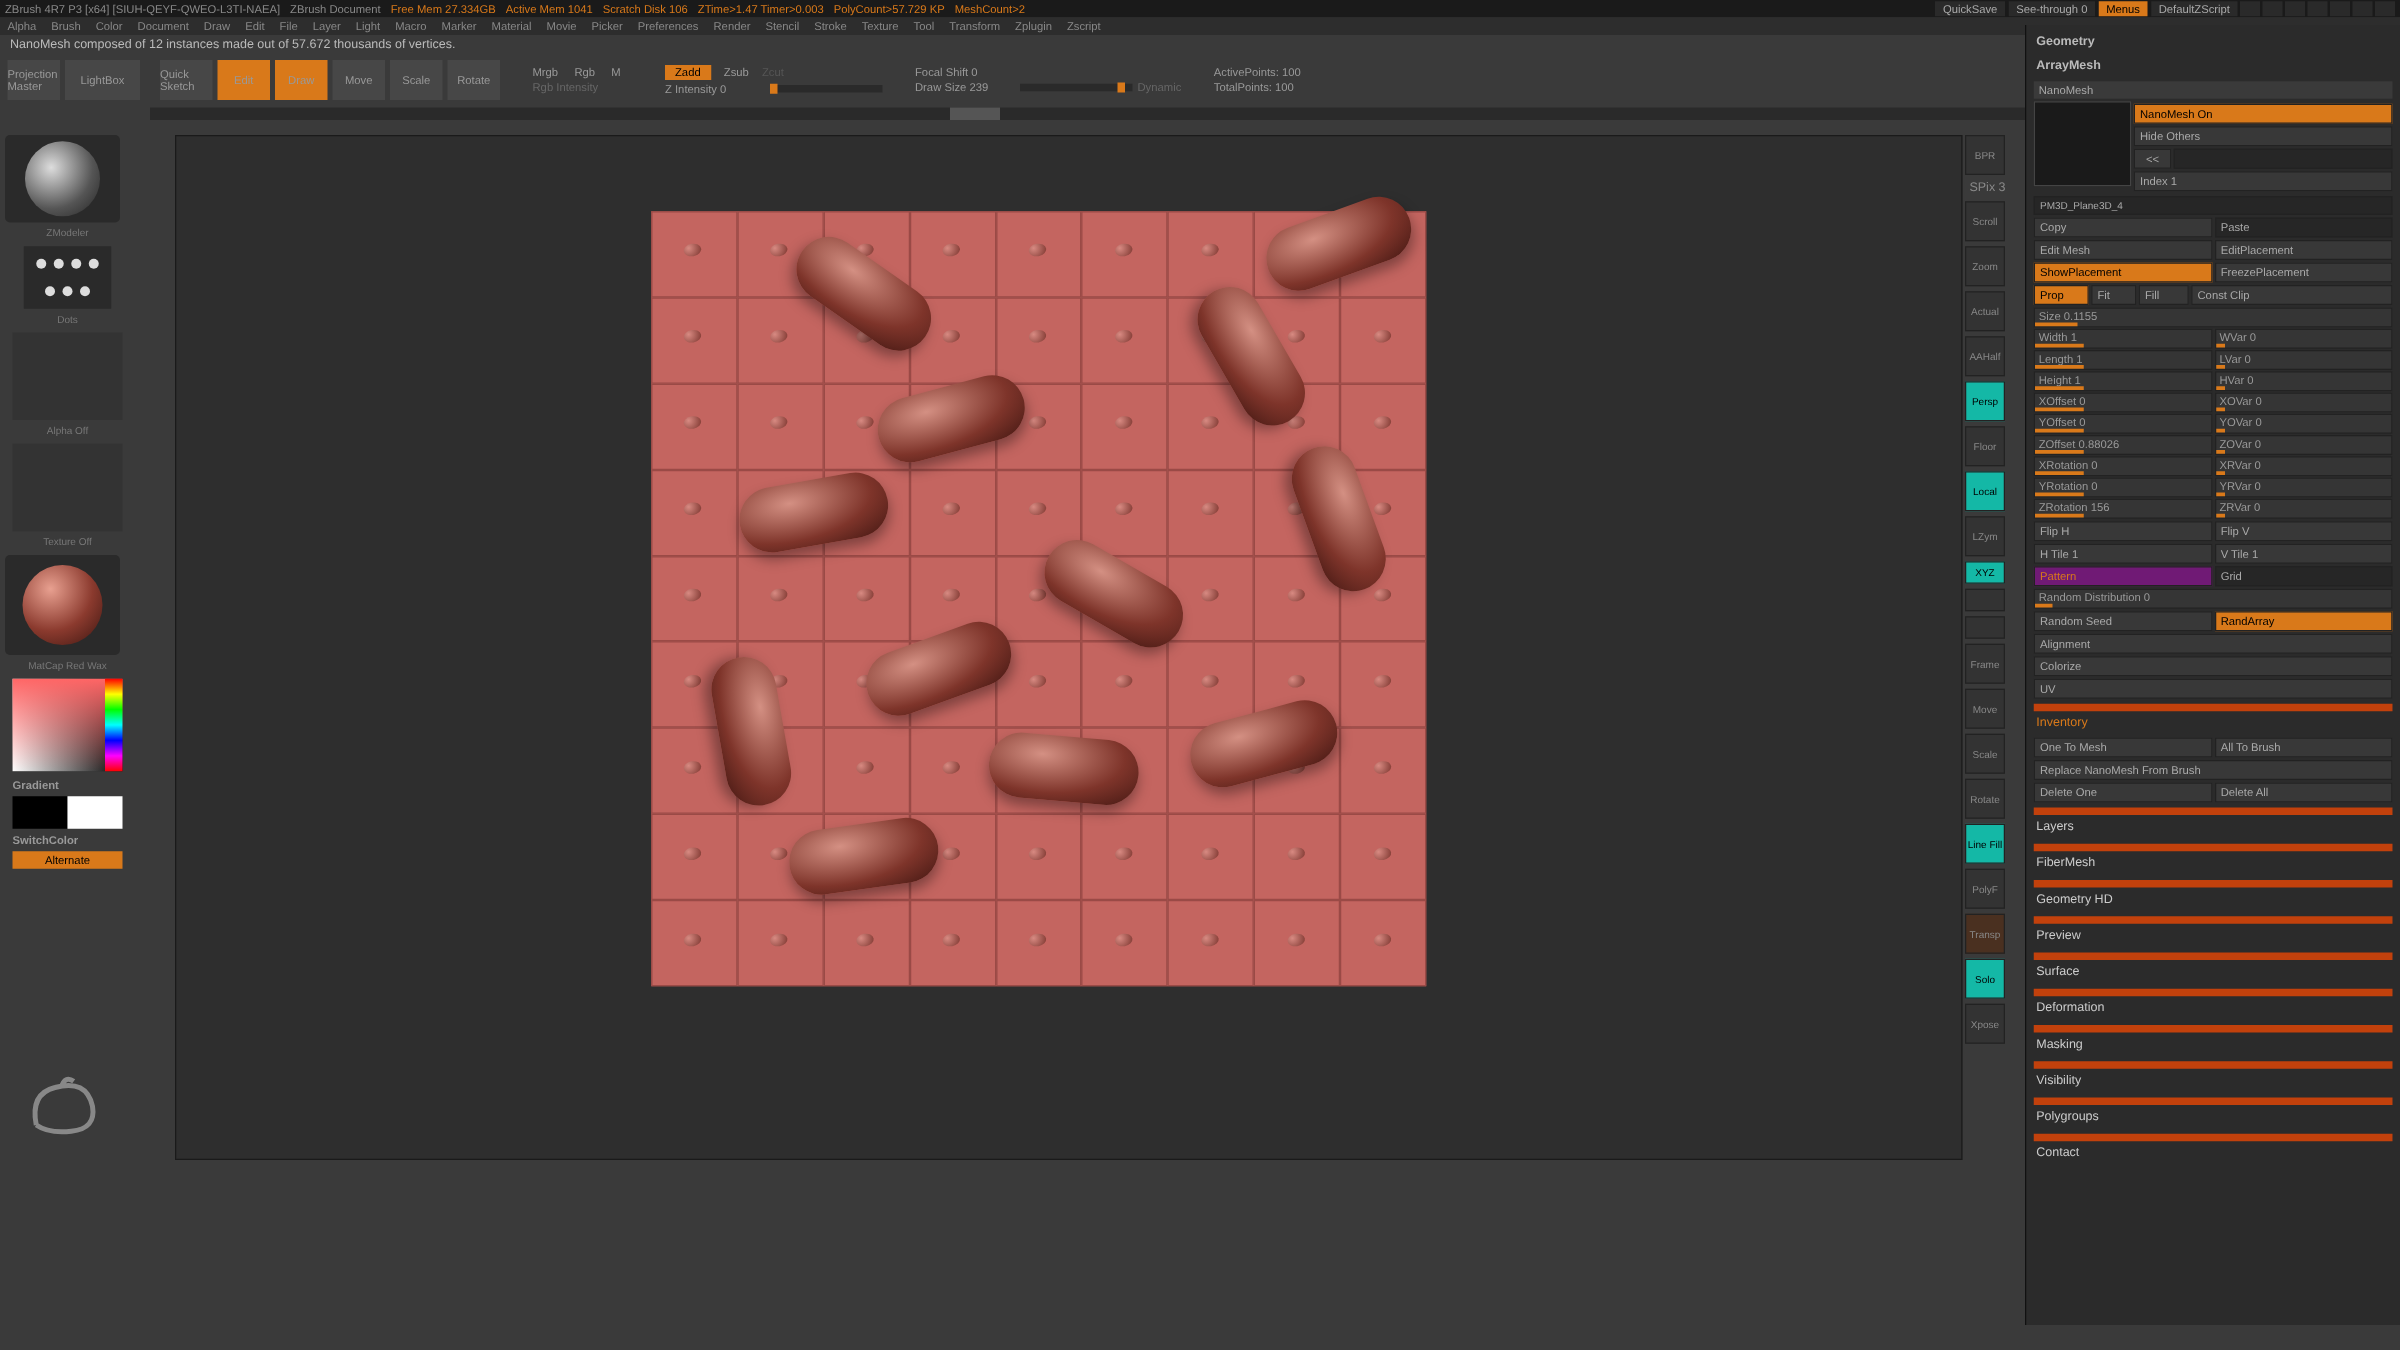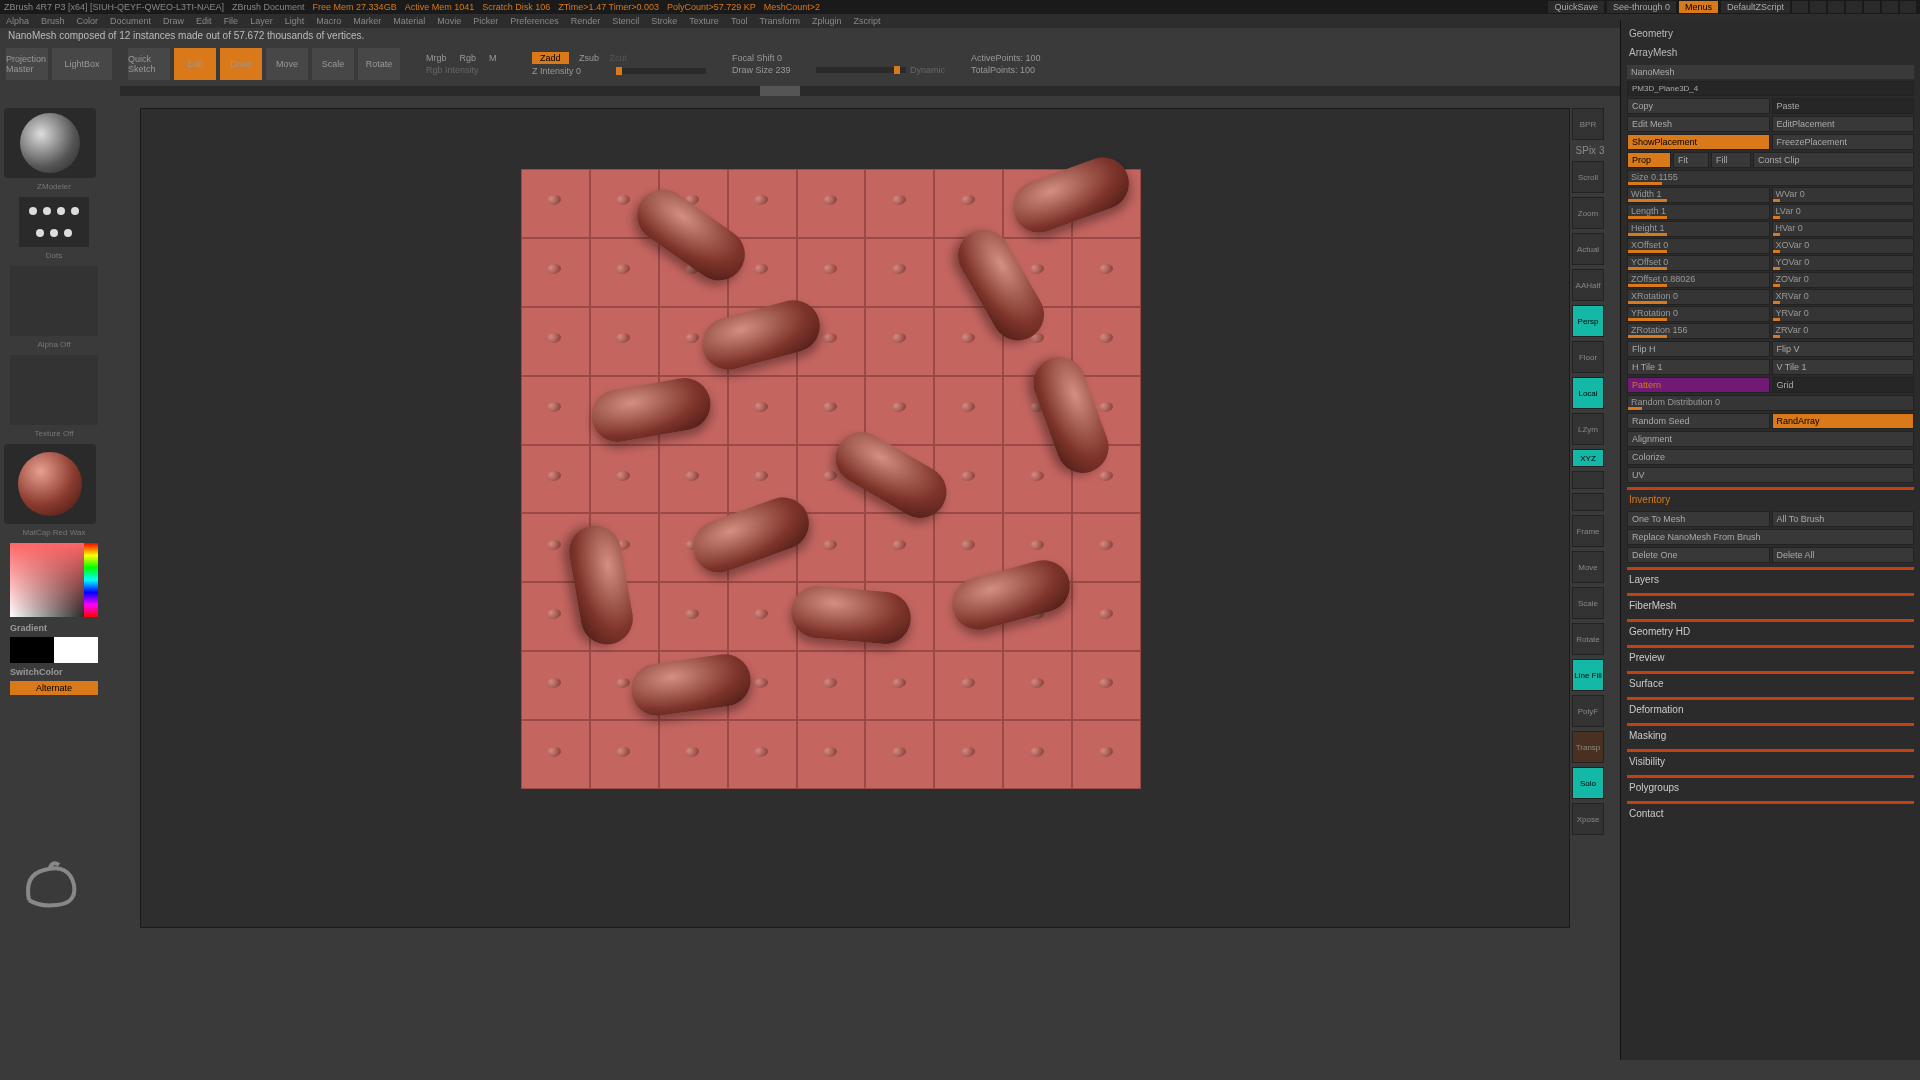--- a/index.html
+++ b/index.html
@@ -61,31 +61,31 @@
 .blob { position:absolute; border-radius:40px; background:radial-gradient(ellipse at 35% 30%, #d49083, #7e342a 60%, #441813); width:120px; height:52px; box-shadow:0 6px 10px rgba(0,0,0,.35); }
 
 
 .rshelf { position:absolute; right:312px; top:108px; width:36px; display:flex; flex-direction:column; gap:4px;}
 .rshelf .ic { width:32px; height:32px; background:#333; border:1px solid #222; display:flex; align-items:center; justify-content:center; font-size:8px; color:#888; text-align:center;}
 .rshelf .ic.on { background:#14b8a6; color:#000; }
 .rshelf .sp { font-size:10px; color:#888; text-align:center; padding:1px 0;}
 
 
 .rpanel { position:absolute; right:0; top:20px; width:300px; height:1040px; background:#2b2b2b; border-left:1px solid #111; padding:4px 6px; overflow:hidden;}
-.rpanel .hdr { color:#bbb; font-weight:normal; font-size:10px; padding:4px 2px;}
+.rpanel .hdr { color:#bbb; font-weight:bold; font-size:10px; padding:4px 2px;}
 .rpanel .subhdr { background:#3a3a3a; color:#aaa; font-size:9px; padding:2px 4px; margin-top:3px;}
 .rpanel .row { display:flex; gap:2px; margin:2px 0; }
 .rpanel .cell { flex:1; background:#383838; color:#aaa; font-size:9px; padding:2px 4px; text-align:left; border:1px solid #222; white-space:nowrap; overflow:hidden;}
 .rpanel .cell.on { background:#d9791a; color:#000; }
 .rpanel .cell.dk { background:#262626; }
 .rpanel .thumb { width:78px; height:68px; background:#1a1a1a; border:1px solid #444;}
 .rpanel .slpair { display:flex; gap:2px; margin:1px 0;}
 .rpanel .sl { flex:1; background:#353535; border:1px solid #222; padding:1px 3px; font-size:9px; color:#aaa; position:relative; height:16px;}
 .rpanel .sl .bar { position:absolute; left:0; bottom:0; height:3px; background:#d9791a; width:30%;}
-.rpanel .sec { color:#ccc; font-size:10px; padding:4px 2px; border-top:3px solid #c2410c; margin-top:4px;}
+.rpanel .sec { color:#ccc; font-size:10px; padding:4px 2px; border-top:6px solid #c2410c; margin-top:4px;}
 .rpanel .sec.hl { color:#d9791a;}
 svg { display:block; }
 </style>
 </head>
 <body>
 
 <div class="titlebar">
   <span class="seg">ZBrush 4R7 P3 [x64] [SIUH-QEYF-QWEO-L3TI-NAEA]</span>
   <span class="seg">ZBrush Document</span>
   <span class="seg" style="color:#d9791a">Free Mem 27.334GB</span>
@@ -378,20 +378,38 @@
   <div class="ic on">Solo</div>
   <div class="ic">Xpose</div>
 </div>
 
 <div class="rpanel">
   <div class="hdr">Geometry</div>
   <div class="hdr">ArrayMesh</div>
   <div class="subhdr">NanoMesh</div>
 
   <div class="row">
+    <div class="thumb"></div>
+    <div style="flex:1">
+      <div class="row">
+          <div class="cell on">NanoMesh On</div>
+        </div>
+      <div class="row">
+          <div class="cell">Hide Others</div>
+        </div>
+      <div class="row">
+          <div class="cell" style="flex:0 0 30px;text-align:center">&lt;&lt;</div>
+          <div class="cell dk"></div>
+        </div>
+      <div class="row">
+          <div class="cell">Index 1</div>
+        </div>
+    </div>
+  </div>
+  <div class="row">
       <div class="cell dk" style="font-size:8px">PM3D_Plane3D_4</div>
     </div>
   <div class="row">
       <div class="cell">Copy</div>
       <div class="cell dk">Paste</div>
     </div>
   <div class="row">
       <div class="cell">Edit Mesh</div>
       <div class="cell">EditPlacement</div>
     </div>

